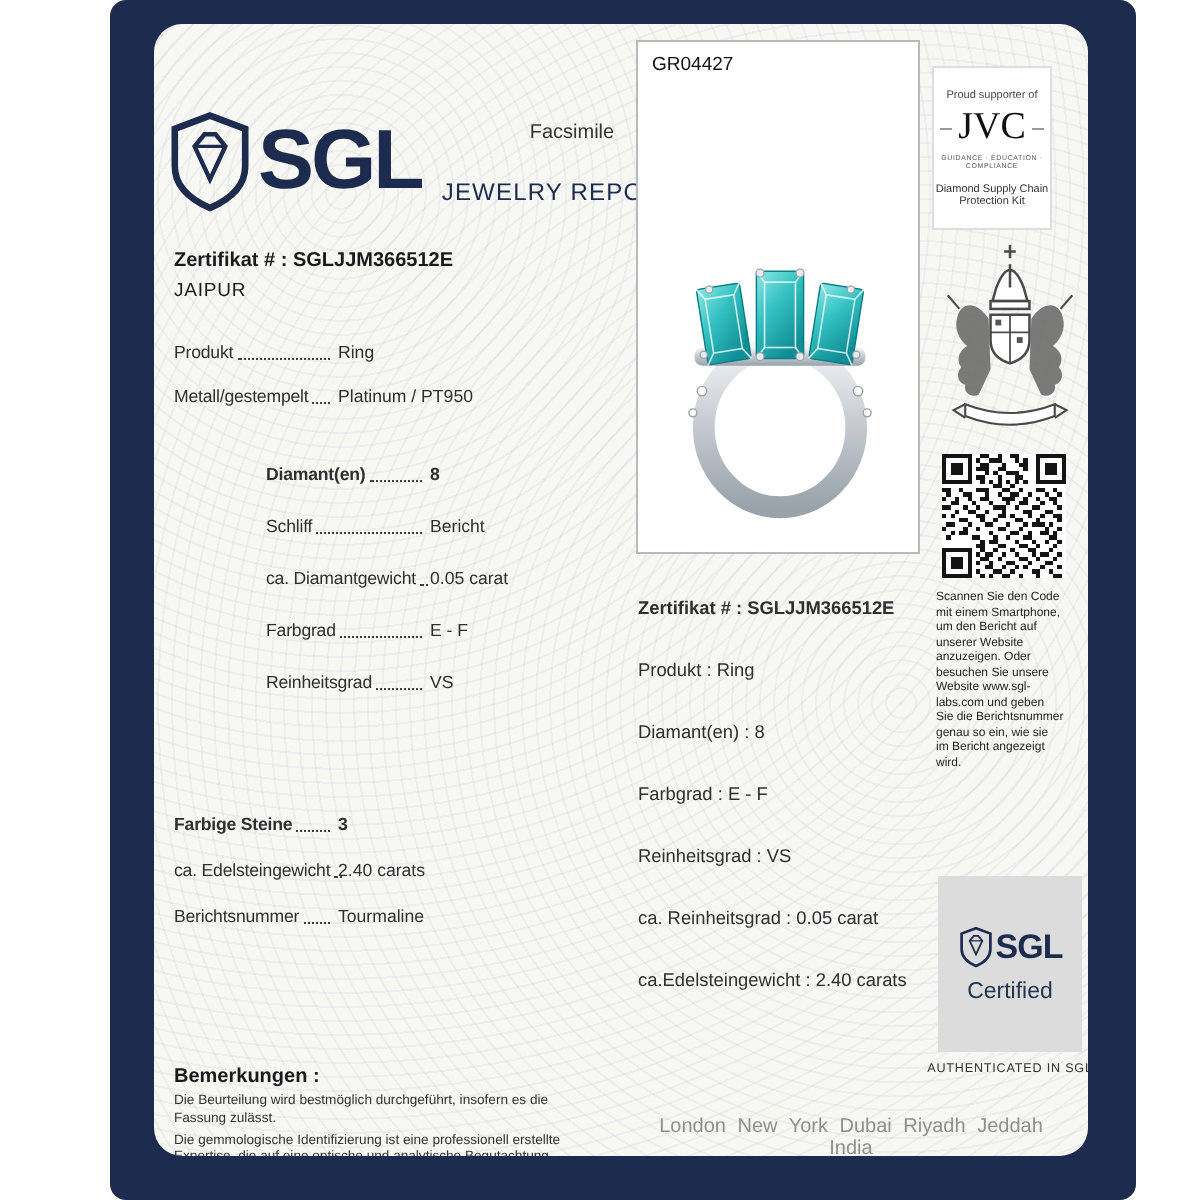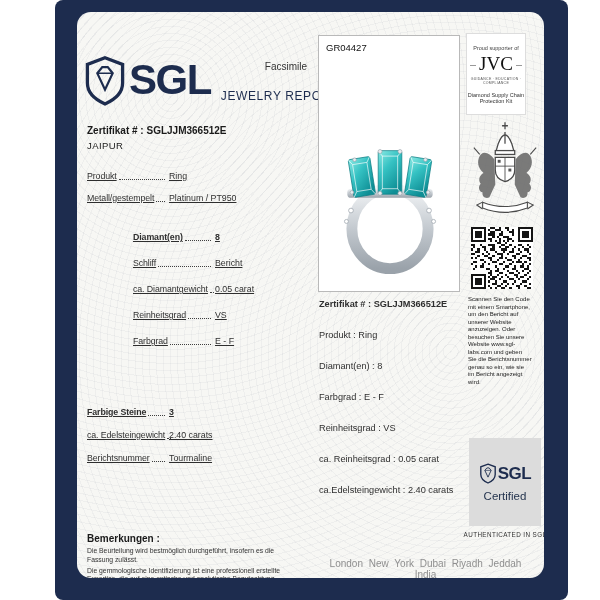--- a/index.html
+++ b/index.html
@@ -32,33 +32,33 @@
   .logo-side { margin-left:10px; padding-top:7px; }
   .facsimile { font-size:10px; color:#333; margin-bottom:17px;padding-left:44px; }
   .report-type { font-size:12px; letter-spacing:0.6px; color:#1d2c4e; font-weight:500; }
   
   .cert-head { position:absolute; left:10px; top:113px; }
   .cert-line { font-size:10px; font-weight:700; color:#1a1a1a; }
   .cert-loc { font-size:9.5px; letter-spacing:0.4px; margin-top:4px; color:#1a1a1a; }
   
   .grp { position:absolute; left:10px; width:228px; }
   .g1 { top:158px; } .g2 { top:219px; } .g3 { top:394px; }
-  .row { display:flex; align-items:flex-end; line-height:13px;text-decoration:underline; }
+  .row { display:flex; align-items:flex-end; line-height:13px; }
   .g1 .row { margin-bottom:9px; } .g2 .row { margin-bottom:13px;padding-left:46px; } .g3 .row { margin-bottom:10px; }
   .lhs { display:flex; align-items:flex-end; width:80px; flex:0 0 80px; }
   .lbl { font-size:8.8px; letter-spacing:-0.1px; color:#2f2f2f; white-space:nowrap; }
   .leader { flex:1 1 auto; min-width:4px; border-bottom:1.2px dotted #3f3f3f; margin:0 2px 3px 2px; }
   .val { font-size:8.8px; color:#2f2f2f; padding-left:2px; white-space:nowrap; }
   .b .lbl, .b .val, .b { font-weight:700; }
   
   .remarks { position:absolute; left:10px; top:489px; width:210px;margin-top:32px; }
   .remarks-title { font-size:10px; font-weight:700; color:#1a1a1a; margin-bottom:3px; }
   .remarks p { font-size:6.8px; line-height:1.3; color:#333; margin-bottom:2px; }
   
-  .photo { position:absolute; left:241px; top:23px; width:142px; height:257px; background:#ffffff; border:1px solid #b9b9b9; }
+  .photo { position:absolute; left:241px; top:8px; width:142px; height:257px; background:#ffffff; border:1px solid #b9b9b9; }
   .photo-ref { position:absolute; left:7px; top:6px; font-size:9.5px; font-weight:500; color:#111; }
   .ring-svg { position:absolute; left:12px; top:100px; width:118px; height:140px; }
   
   .summary { position:absolute; left:242px; top:283px; width:150px; }
   .srow { font-size:9.2px; color:#2f2f2f; line-height:18px; margin-bottom:13px; white-space:nowrap; }
   
   .jvc { position:absolute; left:389px; top:21px; width:60px; height:82px; background:#fff; border:1px solid #ddd; text-align:center; padding-top:11px; }
   .jvc-sup { font-size:5.5px; color:#444; }
   .jvc-name { font-family:"Liberation Serif", serif; font-size:19px; color:#111; margin:2px 0 2px; }
   .jvc-name i { display:inline-block; width:6px; height:1px; background:#999; vertical-align:middle; margin:0 3px; }
@@ -137,31 +137,31 @@
       </div>
       <div class="row">
         <span class="lhs">
             <span class="lbl">ca. Diamantgewicht</span>
             <span class="leader"></span>
           </span>
         <span class="val">0.05 carat</span>
       </div>
       <div class="row">
         <span class="lhs">
+            <span class="lbl">Farbgrad</span>
+            <span class="leader"></span>
+          </span>
+        <span class="val">E - F</span>
+      </div>
+      <div class="row">
+        <span class="lhs">
             <span class="lbl">Reinheitsgrad</span>
             <span class="leader"></span>
           </span>
         <span class="val">VS</span>
-      </div>
-      <div class="row">
-        <span class="lhs">
-            <span class="lbl">Farbgrad</span>
-            <span class="leader"></span>
-          </span>
-        <span class="val">E - F</span>
       </div>
     </div>
 
     <div class="grp g3">
       <div class="row b">
         <span class="lhs">
             <span class="lbl">Farbige Steine</span>
             <span class="leader"></span>
           </span>
         <span class="val">3</span>

